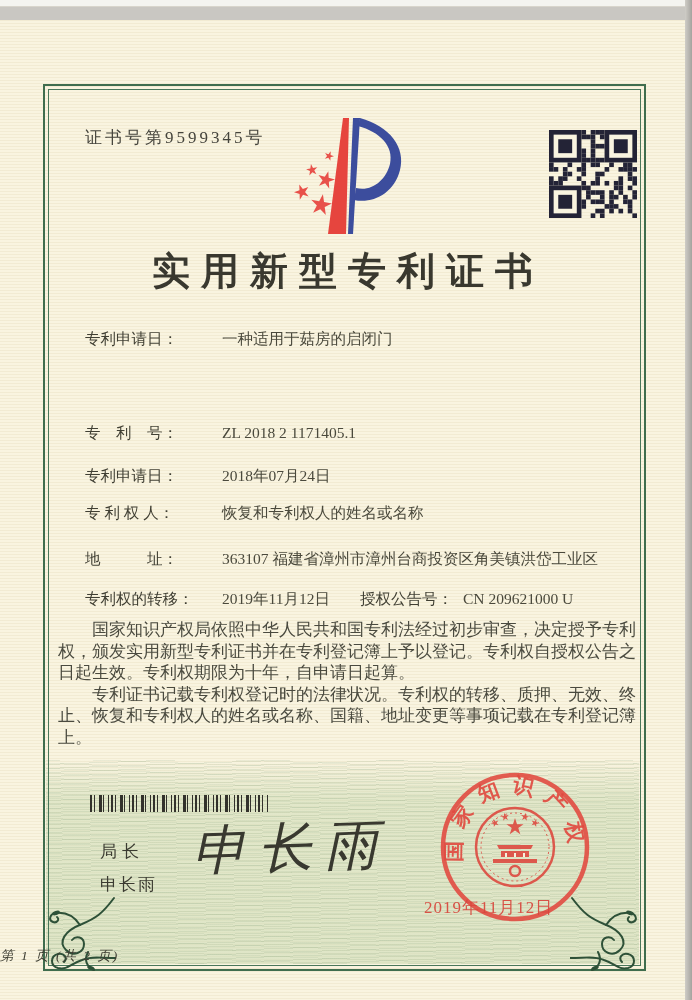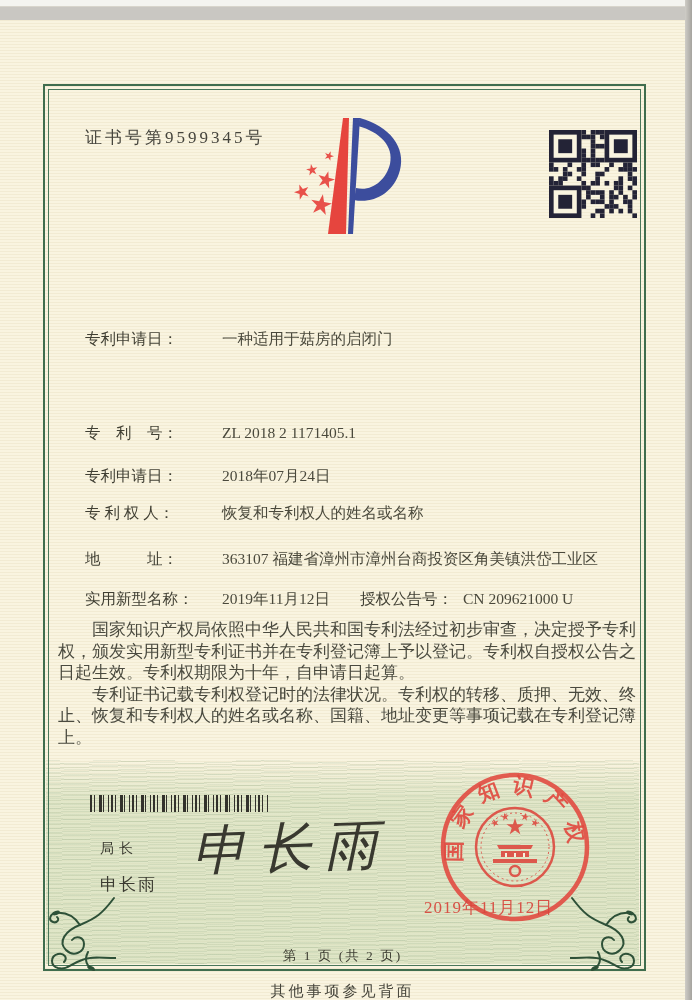--- a/index.html
+++ b/index.html
@@ -58,35 +58,35 @@
   .body-text{
     position:absolute;left:58px;top:599px;width:578px;
     font-size:17px;line-height:21.5px;color:#4a4a3f;
   }
   .body-text p{margin:0;text-indent:2em;}
   .barcode{
     position:absolute;left:90px;top:775px;width:178px;height:17px;
     background:
       repeating-linear-gradient(90deg,#33322c 0 2px,rgba(0,0,0,0) 2px 4px,#33322c 4px 5px,rgba(0,0,0,0) 5px 9px,#33322c 9px 12px,rgba(0,0,0,0) 12px 13px,#33322c 13px 14px,rgba(0,0,0,0) 14px 18px,#33322c 18px 19px,rgba(0,0,0,0) 19px 21px);
   }
-  .director-title{position:absolute;left:100px;top:820px;font-size:14px;letter-spacing:5px;color:#3b3b31;}
+  .director-title{position:absolute;left:100px;top:820px;font-size:17px;letter-spacing:5px;color:#3b3b31;}
   .director-name{position:absolute;left:100px;top:853px;font-size:17px;letter-spacing:2px;color:#3b3b31;}
   .signature{
     position:absolute;left:192px;top:792px;width:210px;
     font-size:54px;font-style:italic;letter-spacing:12px;color:#23221c;
     transform:rotate(-2deg);opacity:.88;
   }
   .seal{position:absolute;left:415px;top:742px;width:200px;height:180px;}
   .seal-date{
     position:absolute;left:424px;top:876px;
     font-size:17px;color:#d8473d;letter-spacing:1px;opacity:.92;
   }
   .page-info{
-    position:absolute;left:0;top:927px;width:685px;text-align:center;
-    font-size:13.5px;letter-spacing:2px;color:#3e3e33;
+    position:absolute;left:0;top:927px;width:685px;text-align:left;
+    font-size:13.5px;letter-spacing:2px;color:#3e3e33;font-style:italic;
   }
   .back-note{
     position:absolute;left:0;top:962px;width:685px;text-align:center;
     font-size:15px;letter-spacing:3px;color:#45443a;
   }
   .ornament{position:absolute;width:72px;height:78px;}
   .ornament-left{left:44px;top:874px;}
   .ornament-right{left:570px;top:874px;transform:scaleX(-1);}
 </style>
 </head>
@@ -258,38 +258,39 @@
           <rect x="44" y="68" width="4" height="4"></rect>
           <rect x="52" y="68" width="4" height="4"></rect>
           <rect x="60" y="68" width="4" height="4"></rect>
           <rect x="68" y="68" width="4" height="4"></rect>
           <rect x="36" y="72" width="4" height="4"></rect>
           <rect x="44" y="72" width="4" height="4"></rect>
           <rect x="72" y="72" width="4" height="4"></rect>
         </g>
     </svg>
 
+    <div class="title">实用新型专利证书</div>
 
     <div class="field-row row-name">
       <span class="f-label">专利申请日：</span><span class="f-value">一种适用于菇房的启闭门</span>
     </div>
     <div class="field-row row-patno">
       <span class="f-label">专　利　号：</span><span class="f-value">ZL 2018 2 1171405.1</span>
     </div>
     <div class="field-row row-appdate">
       <span class="f-label">专利申请日：</span><span class="f-value">2018年07月24日</span>
     </div>
     <div class="field-row row-patentee">
       <span class="f-label">专 利 权 人：</span><span class="f-value">恢复和专利权人的姓名或名称</span>
     </div>
     <div class="field-row row-address">
       <span class="f-label">地　　　址：</span><span class="f-value">363107 福建省漳州市漳州台商投资区角美镇洪岱工业区</span>
     </div>
     <div class="field-row row-grantdate">
-      <span class="f-label">实用新型名称：</span><span class="f-value">2019年11月12日</span>
+      <span class="f-label">专利权的转移：</span><span class="f-value">2019年11月12日</span>
       <span class="pair-grantno">
         <span class="f-label">授权公告号：</span><span class="f-value">CN 209621000 U</span>
       </span>
     </div>
 
     <div class="body-text">
       <p>国家知识产权局依照中华人民共和国专利法经过初步审查，决定授予专利权，颁发实用新型专利证书并在专利登记簿上予以登记。专利权自授权公告之日起生效。专利权期限为十年，自申请日起算。</p>
       <p>专利证书记载专利权登记时的法律状况。专利权的转移、质押、无效、终止、恢复和专利权人的姓名或名称、国籍、地址变更等事项记载在专利登记簿上。</p>
     </div>
 
@@ -321,18 +322,17 @@
           <circle cx="0" cy="24" r="5" fill="none" stroke="#dd4a40" stroke-width="2.5"></circle>
         </g>
       </g>
       <text font-size="21" font-weight="600" fill="#e14b41" opacity="0.92" letter-spacing="11">
         <textPath href="#sealArc" startOffset="4">国家知识产权局</textPath>
       </text>
     </svg>
     <div class="seal-date">2019年11月12日</div>
 
     <div class="page-info">第 1 页 (共 2 页)</div>
-    <div class="back-note">其他事项参见背面</div>
   </div>
 
   <div class="scan-top"></div>
   <div class="scan-right"></div>
 </div>
 
 </body></html>

